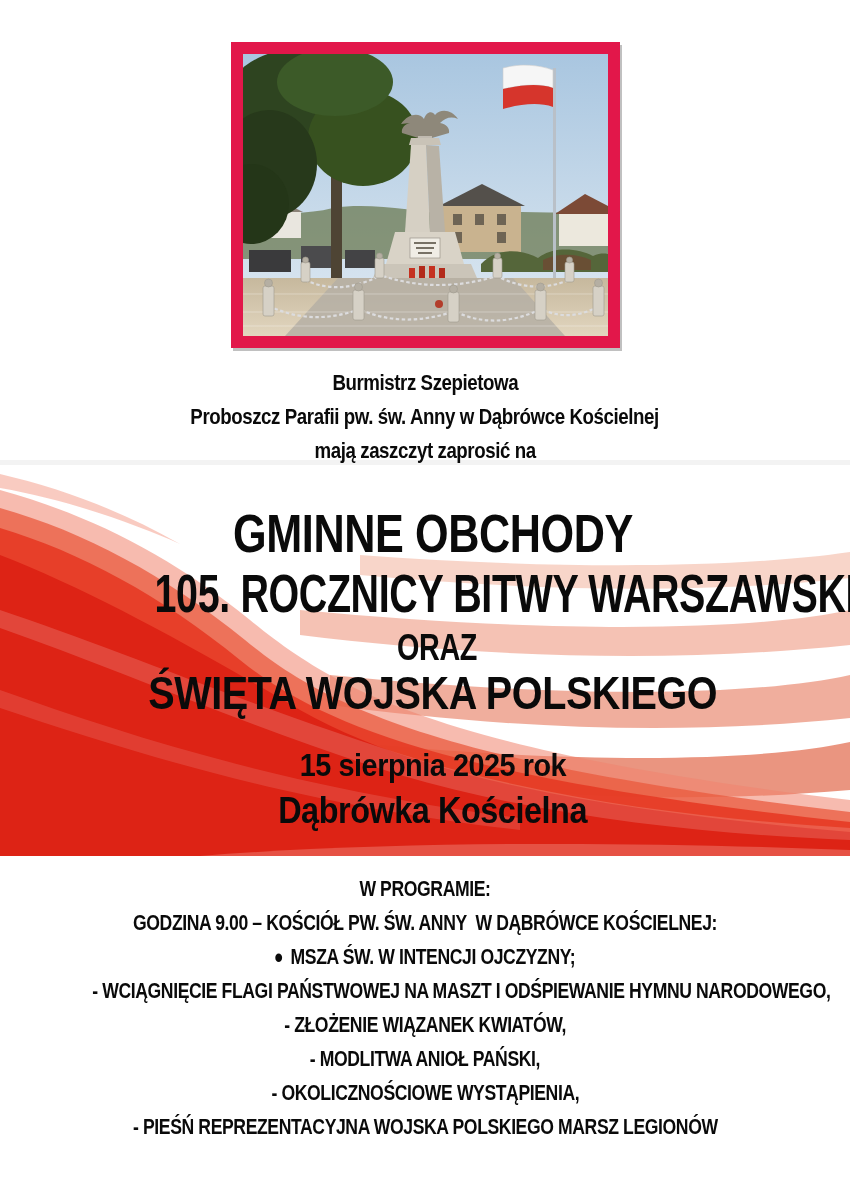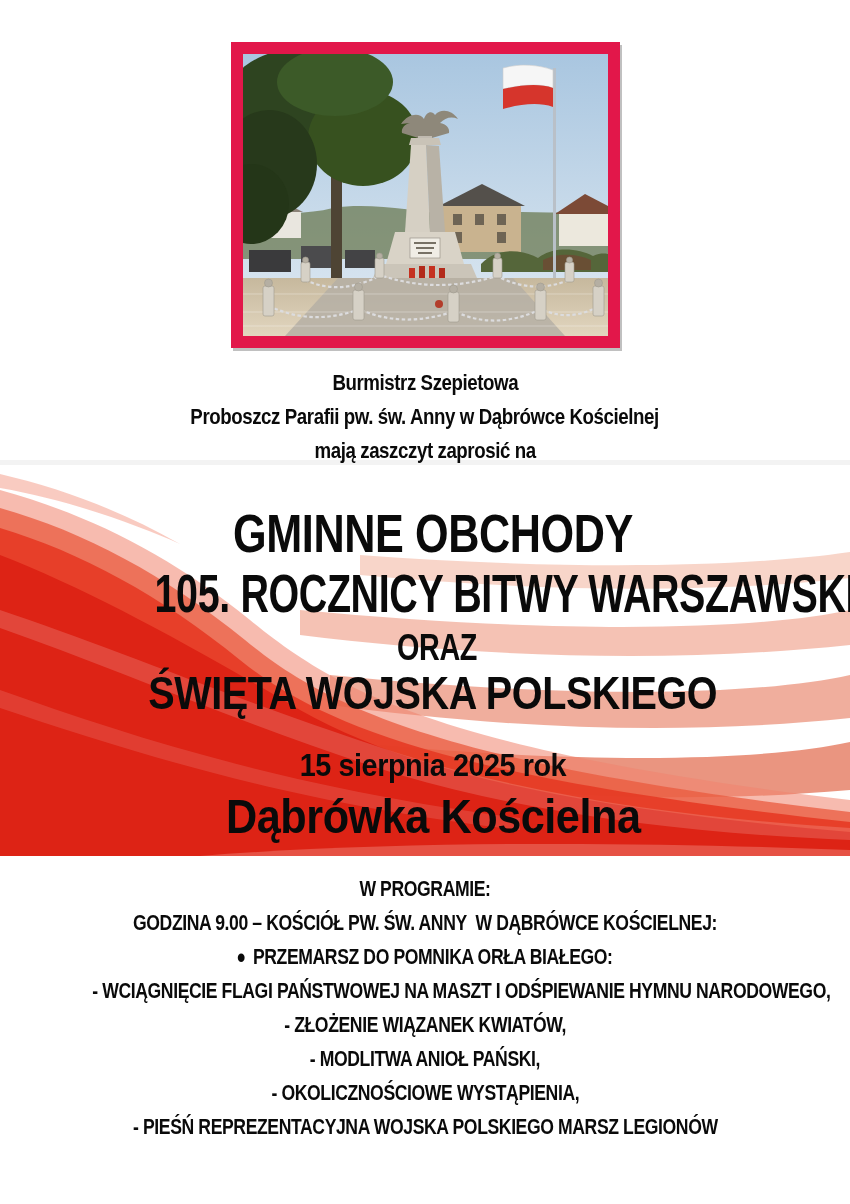--- a/index.html
+++ b/index.html
@@ -25,21 +25,21 @@
   
   #wave-band{position:absolute;left:0;top:460px;width:850px;height:396px;z-index:0;}
   #wave-band svg{display:block;width:100%;height:100%;}
   
   .z{z-index:2;padding-left:16px;}
   .t1{top:506px;font-size:54px;} .t1 .cx{--sx:.8;}
   .t2{top:566px;font-size:54px;} .t2 .cx{--sx:.73;}
   .t3{top:630px;font-size:36px;margin-left:8px;} .t3 .cx{--sx:.8;}
   .t4{top:670px;font-size:46px;} .t4 .cx{--sx:.86;}
   .d1{top:749px;font-size:32px;} .d1 .cx{--sx:.9;}
-  .d2{top:793px;font-size:48px;} .d2 .cx{--sx:.9;}
+  .d2{top:793px;font-size:36px;} .d2 .cx{--sx:.9;}
   
   #program{position:absolute;top:872px;left:0;right:0;text-align:center;z-index:2;}
   #program .pl{font-size:22px;line-height:34px;}
   #program .cx{--sx:.8;}
   .dot{font-size:30px;vertical-align:-4px;margin-right:10px;line-height:0;}
 </style>
 </head>
 <body>
 
 <div id="page">
@@ -194,21 +194,21 @@
   <div class="line z t3"><span class="cx">ORAZ</span></div>
   <div class="line z t4"><span class="cx">ŚWIĘTA WOJSKA POLSKIEGO</span></div>
 
   <div class="line z d1"><span class="cx">15 sierpnia 2025 rok</span></div>
   <div class="line z d2"><span class="cx">Dąbrówka Kościelna</span></div>
 
   <div id="program">
     <div class="pl"><span class="cx">W PROGRAMIE:</span></div>
     <div class="pl"><span class="cx">GODZINA 9.00 – KOŚCIÓŁ PW. ŚW. ANNY  W DĄBRÓWCE KOŚCIELNEJ:</span></div>
     <div class="pl">
-      <span class="cx"><span class="dot">•</span><span>PRZEMARSZ DO POMNIKA ORŁA BIAŁEGO:</span></span>
+      <span class="cx"><span class="dot">•</span><span>MSZA ŚW. W INTENCJI OJCZYZNY;</span></span>
     </div>
     <div class="pl"><span class="cx">- WCIĄGNIĘCIE FLAGI PAŃSTWOWEJ NA MASZT I ODŚPIEWANIE HYMNU NARODOWEGO,</span></div>
     <div class="pl"><span class="cx">- ZŁOŻENIE WIĄZANEK KWIATÓW,</span></div>
     <div class="pl"><span class="cx">- MODLITWA ANIOŁ PAŃSKI,</span></div>
     <div class="pl"><span class="cx">- OKOLICZNOŚCIOWE WYSTĄPIENIA,</span></div>
     <div class="pl"><span class="cx">- PIEŚŃ REPREZENTACYJNA WOJSKA POLSKIEGO MARSZ LEGIONÓW</span></div>
   </div>
 
 </div>
 

